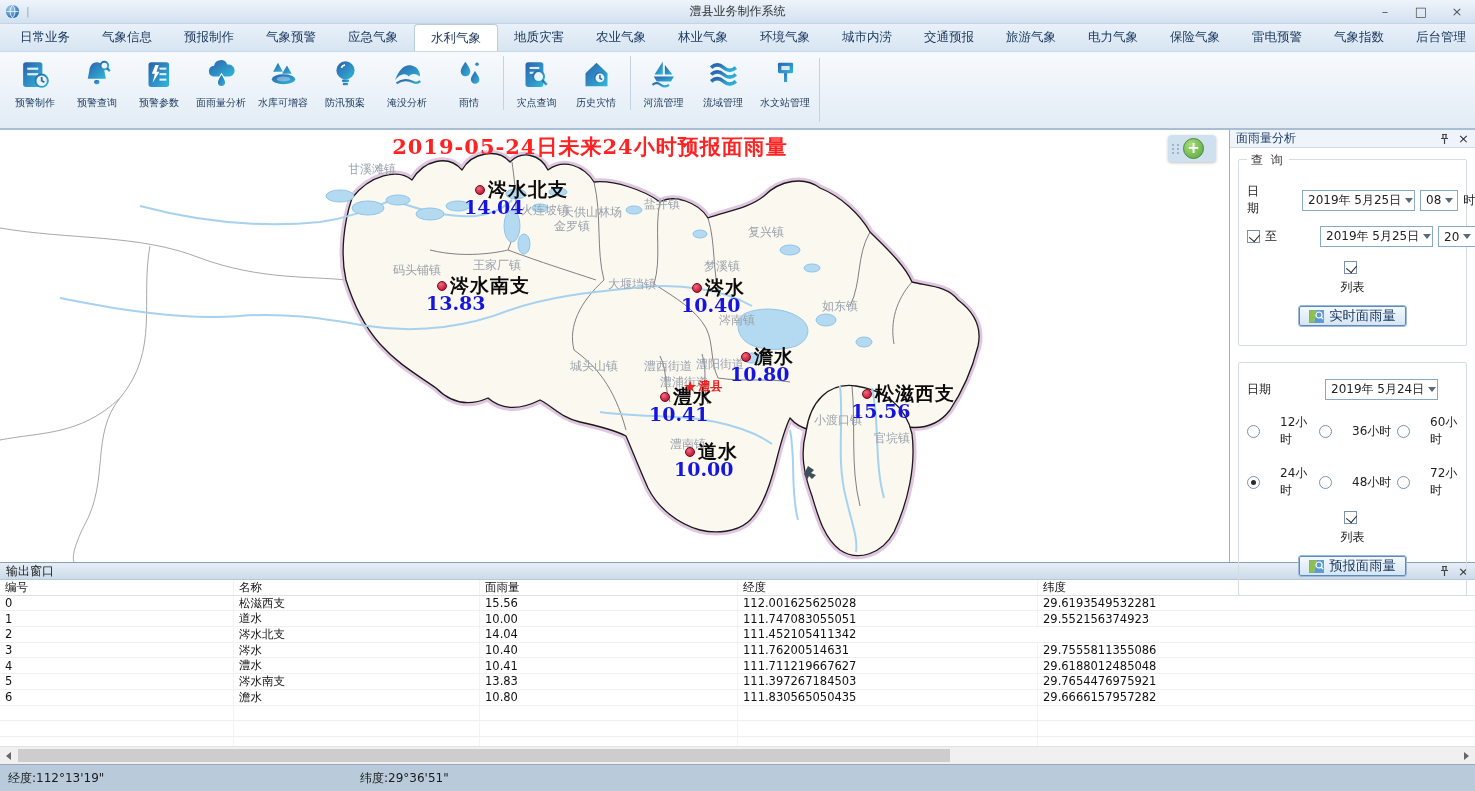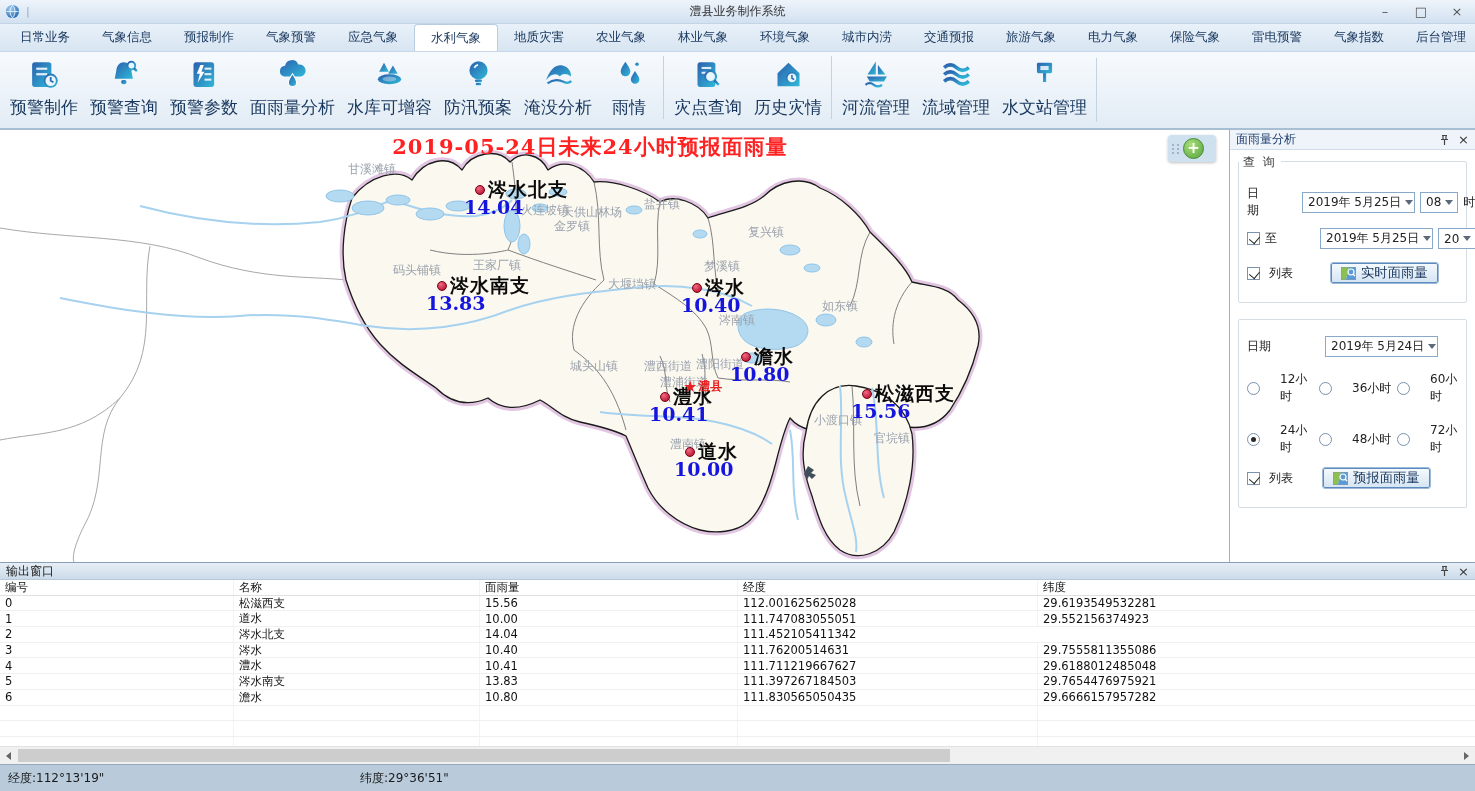--- a/index.html
+++ b/index.html
@@ -21,21 +21,21 @@
   .tab { padding:0 16px; display:flex; align-items:center; color:#17365d; font-size:12.5px; white-space:nowrap; }
   .tab.active { background:#fff; border:1px solid #b9cde2; border-bottom:none; border-radius:4px 4px 0 0; }
 
   
   .toolbar { height:78px; background:linear-gradient(#f7fafd,#e2ecf5); border-bottom:2px solid #a8bed2;
              display:flex; align-items:flex-start; padding:4px 0 0 4px; }
   .tool { min-width:62px; padding:2px 6px 0; display:flex; flex-direction:column; align-items:center; gap:5px;
           color:#17365d; }
   .tool.sep { border-left:1px solid #c3d3e2; margin-left:3px; padding-left:10px; }
   .tool svg.ticon { width:33px; height:33px; }
-  .tool .tlabel { font-size:17px; white-space:nowrap; }
+  .tool .tlabel { font-size:10px; white-space:nowrap; }
   .toolbar .end-sep { width:1px; background:#c3d3e2; align-self:stretch; margin:2px 0 6px 3px; }
 
   
   .main { display:flex; height:432px; }
   .map-panel { position:relative; width:1229px; height:432px; background:#fff; overflow:hidden; }
   .map-svg { position:absolute; left:0; top:0; }
   .map-title { position:absolute; top:3px; left:48%; transform:translateX(-50%); color:#ff2222;
                font-size:21px; font-weight:bold; font-family:"DejaVu Serif","Liberation Serif",serif;
                letter-spacing:1px; white-space:nowrap; z-index:5; }
   .towns-layer,.markers-layer { position:absolute; inset:0; }
@@ -61,40 +61,40 @@
 
   
   .side-panel { width:246px; background:#fff; border-left:1px solid #9ab0c4; display:flex; flex-direction:column; }
   .sp-header { height:20px; background:#eef4fa; border-bottom:1px solid #d0dce8; display:flex; align-items:center;
                padding:0 6px; color:#1a3a6b; font-size:12px; }
   .sp-header .sp-title { flex:1; }
   .panel-tools { display:flex; align-items:center; gap:8px; }
   .panel-tools .xmark { font-size:13px; color:#333; }
   .sp-body { flex:1; padding:2px 8px 0; font-size:12px; color:#222; }
   .group { border:1px solid #d4dce4; border-radius:2px; position:relative; padding:14px 8px 10px; margin-top:9px; }
-  .group-legend { position:absolute; top:-8px; left:0; background:#fff; padding:0 4px; color:#333; letter-spacing:2px; }
+  .group-legend { position:absolute; top:-8px; left:8px; background:#fff; padding:0 4px; color:#333; letter-spacing:2px; }
   .row { display:flex; align-items:center; margin:9px 0; gap:5px; }
   .select { border:1px solid #8aa8c8; background:#fff; height:21px; display:flex; align-items:center;
             padding:0 3px 0 5px; gap:4px; }
   .select .sel-text { flex:1; white-space:nowrap; }
   .chev { width:0; height:0; border-left:4px solid transparent; border-right:4px solid transparent;
           border-top:5px solid #5a6a7a; margin-right:1px; }
   .w-date { width:113px;margin-left:38px; }
   .w-hour { width:44px; }
   .checkbox { width:13px; height:13px; border:1px solid #7a92ac; background:#fff; position:relative; flex:0 0 13px; }
   .checkbox.checked::after { content:""; position:absolute; left:2.5px; top:1px; width:6px; height:8px;
           border:solid #222; border-width:0 1.6px 1.6px 0; transform:rotate(40deg); }
   .radio-grid { display:grid; grid-template-columns:72px 78px auto; row-gap:17px; margin:14px 0 12px; }
   .radio-item { display:flex; align-items:center; gap:20px; }
   .radio { width:13px; height:13px; border:1px solid #7a92ac; border-radius:50%; background:#fff; position:relative; flex:0 0 13px;}
   .radio-item.selected .radio::after { content:""; position:absolute; inset:3px; background:#2a2a2a; border-radius:50%; }
   .btn { border:1px solid #5a8abf; outline:1px solid #9dbbd8; background:linear-gradient(#f4f9fd,#d6e5f3);
          height:20px; display:inline-flex; align-items:center; gap:5px; padding:0 9px; color:#17365d;
          border-radius:2px; white-space:nowrap; }
-  .btn-row { margin-top:14px; }
+  .btn-row { margin-top:14px;flex-direction:column; }
   .btn-row .checkbox { margin-right:4px; }
   .btn-row .spacer { width:28px; }
 
   
   .output { height:202px; border-top:1px solid #8aa0b4; display:flex; flex-direction:column; background:#fff; }
   .out-header { height:17px; background:linear-gradient(#e6eef6,#ccdbe9); border-bottom:1px solid #b8c8d8;
                 display:flex; align-items:center; padding:0 6px; color:#222;gap:34px; }
   .out-header .out-title { flex:1; }
   .table { flex:1; overflow:hidden; font-size:11.5px; }
   .trow { display:grid; grid-template-columns:234px 246px 258px 300px 1fr; height:15.7px;

